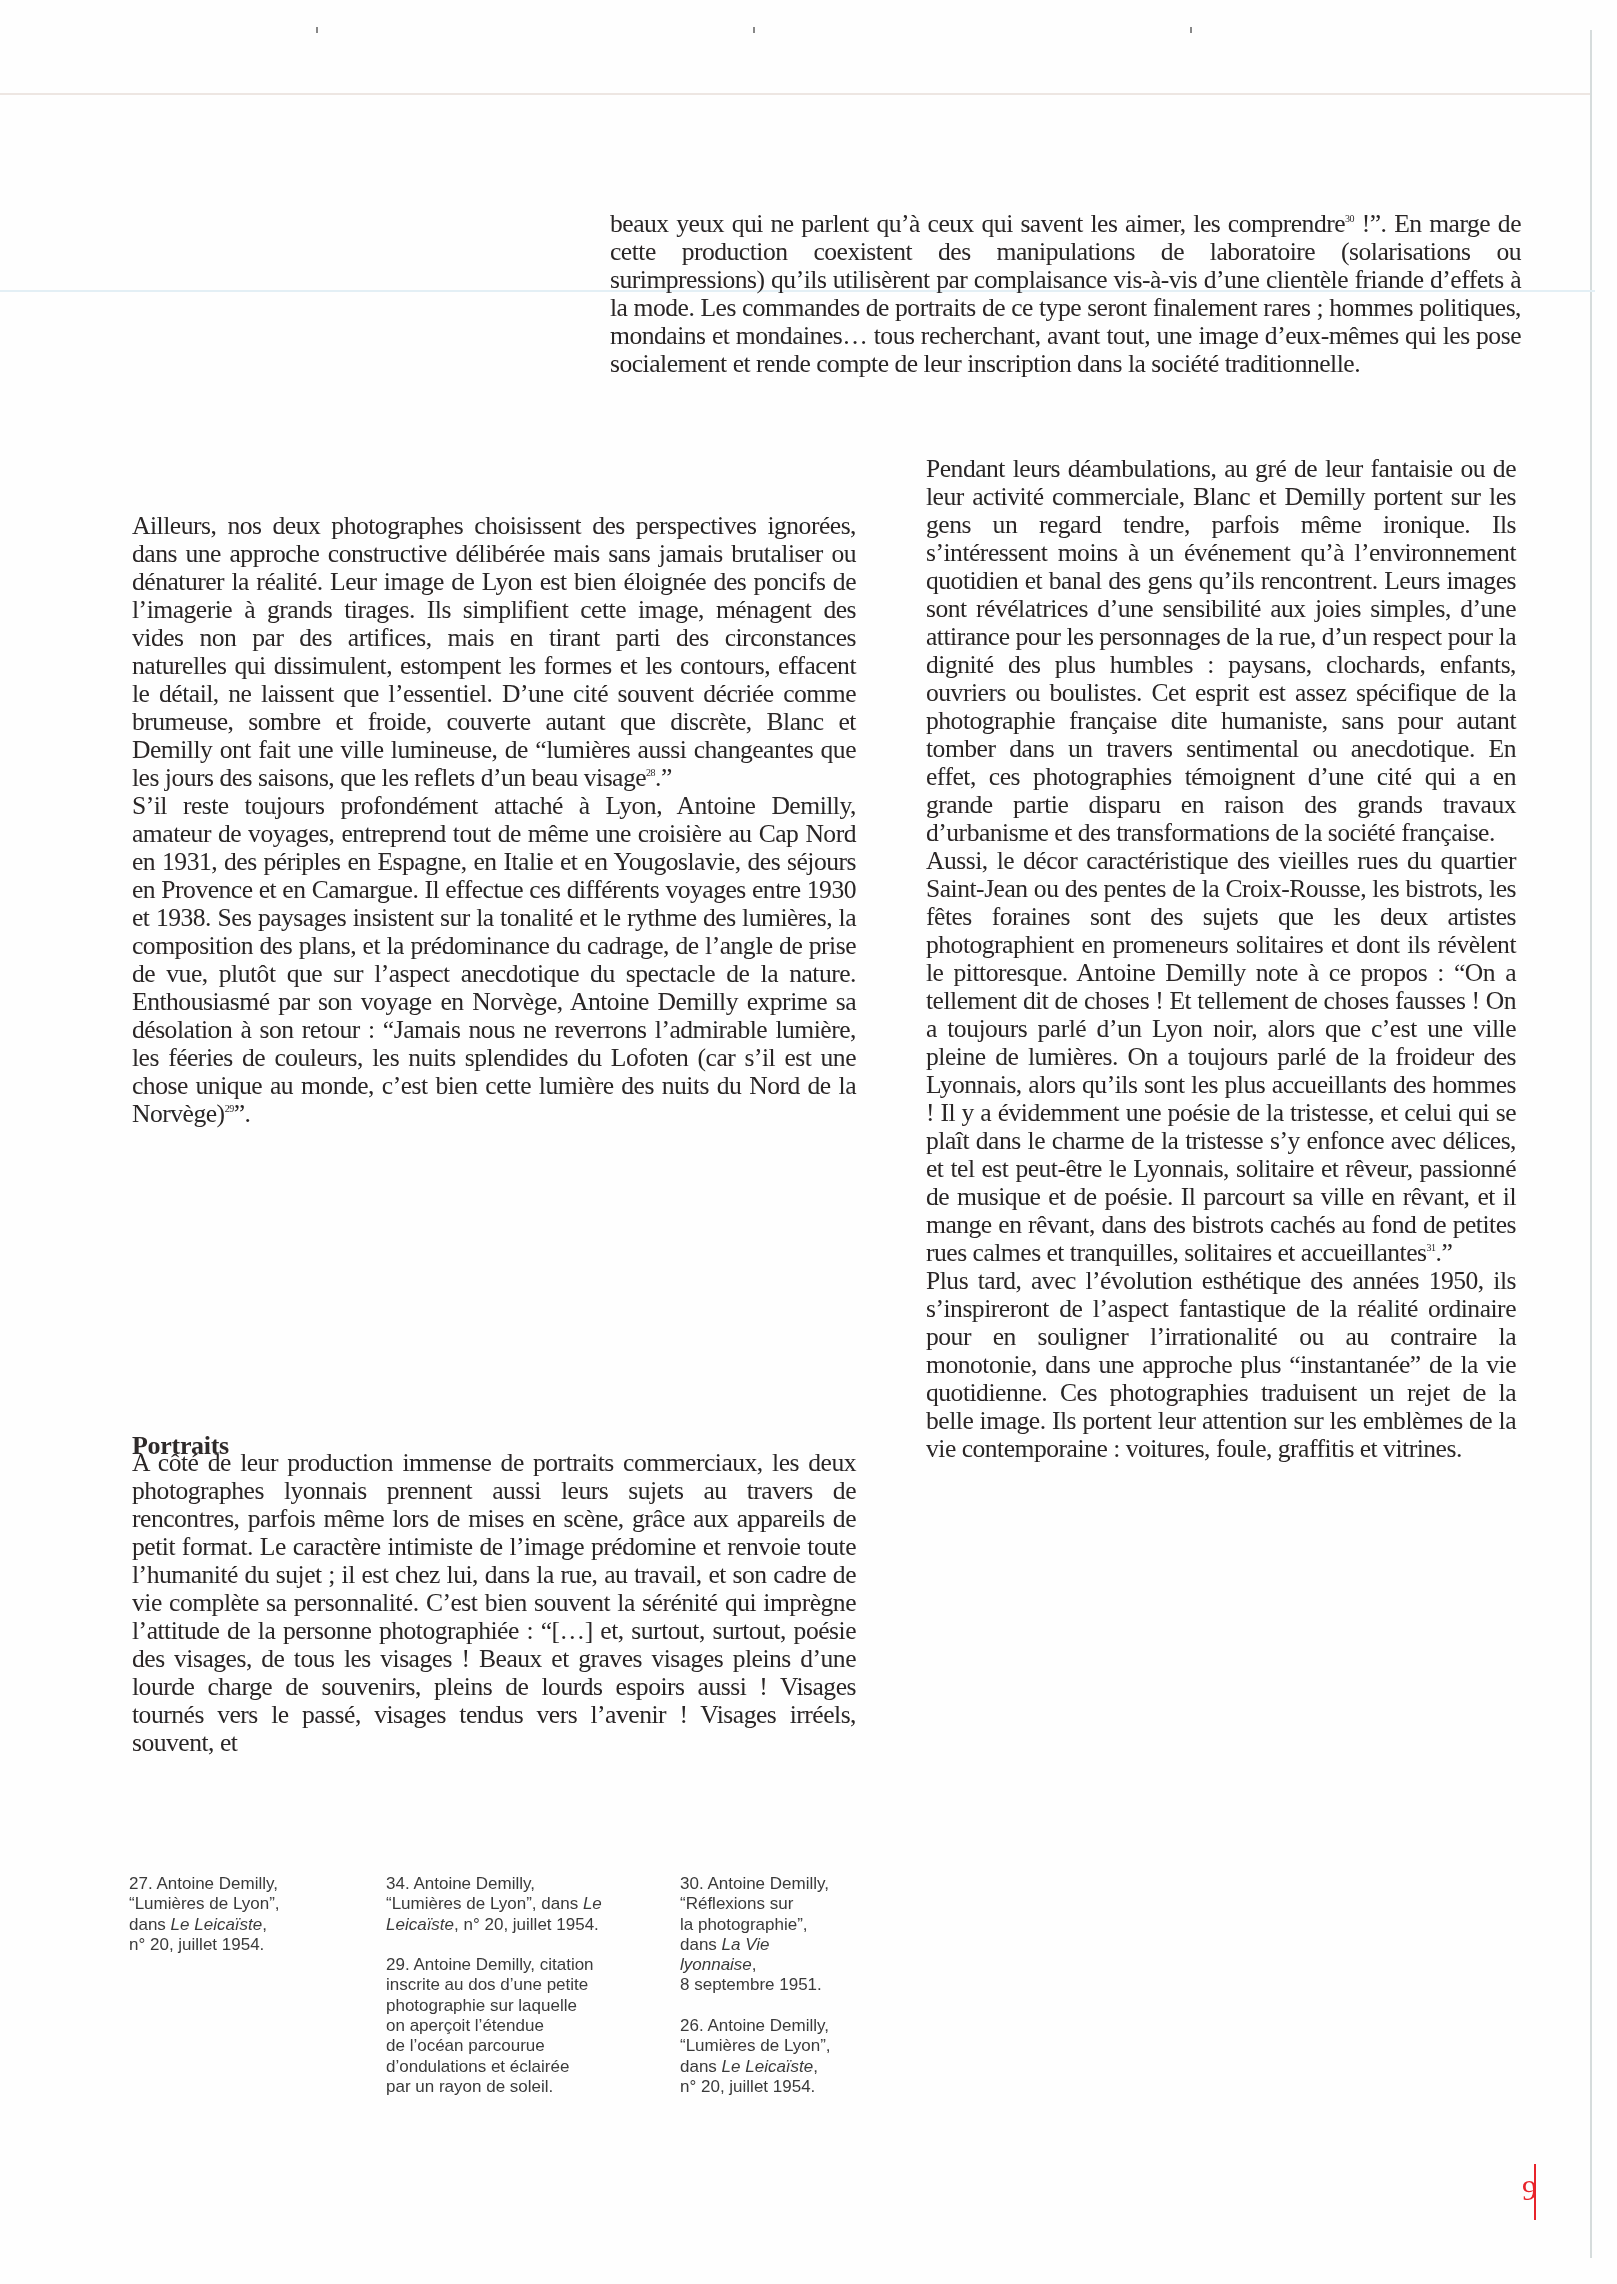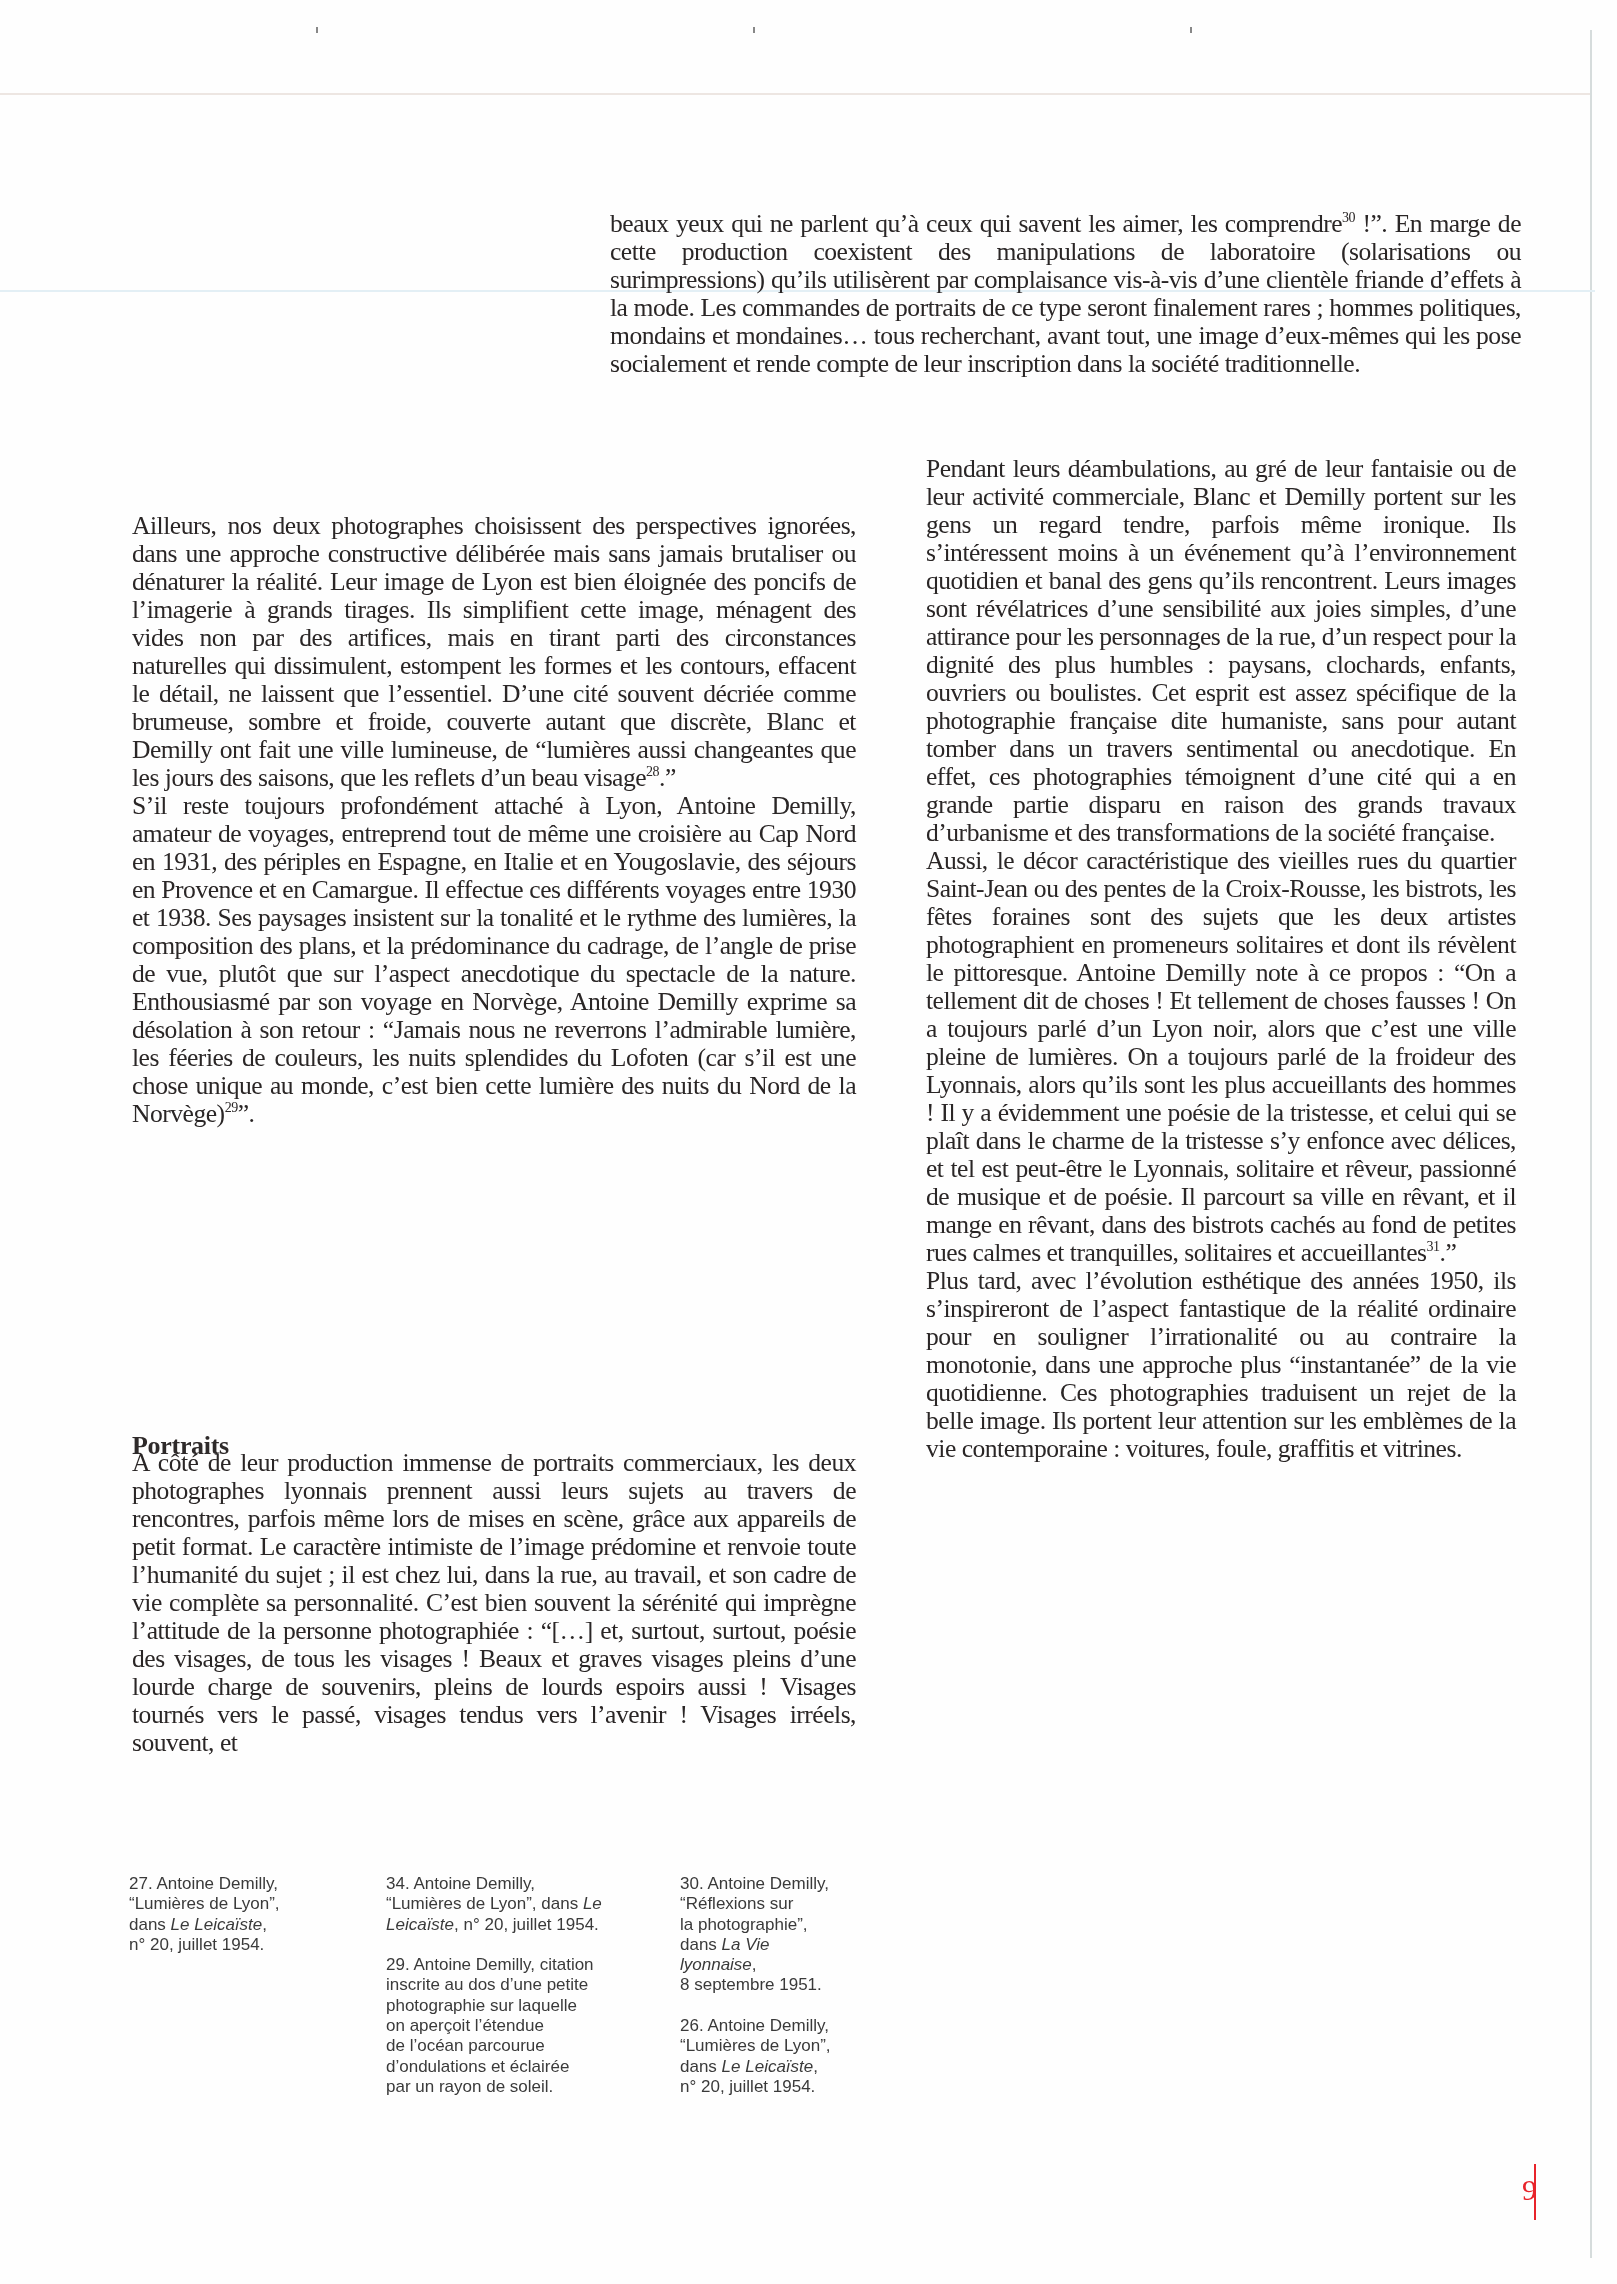--- a/index.html
+++ b/index.html
@@ -7,21 +7,21 @@
   .page { position: absolute; left: 0; top: 0; width: 1617px; height: 2284px; background: #fefefe; }
   .serif {
     font-family: "Liberation Serif", "DejaVu Serif", serif;
     color: #2a2626;
     font-size: 25.6px;
     line-height: 28px;
     text-align: justify;
     letter-spacing: -0.5px;
   }
   .serif p { margin: 0; text-indent: 0; }
-  .serif sup { font-size: 14px; line-height: 0; vertical-align: 9.8px; }
+  .serif sup { font-size: 10px; line-height: 0; vertical-align: 9.8px; }
   .block-top { position: absolute; left: 610px; top: 210px; width: 911px; }
   .col-left { position: absolute; left: 132px; top: 512px; width: 724px; }
   .col-right { position: absolute; left: 926px; top: 455px; width: 590px; }
   .heading {
     position: absolute; left: 132px; top: 1391px;
     font-family: "Liberation Serif", "DejaVu Serif", serif;
     font-weight: bold; font-size: 26px; color: #2e2a2a; letter-spacing: -0.3px; margin-top: 40px;
   }
   .col-left-2 { position: absolute; left: 132px; top: 1449px; width: 724px; }
   .footnotes {

